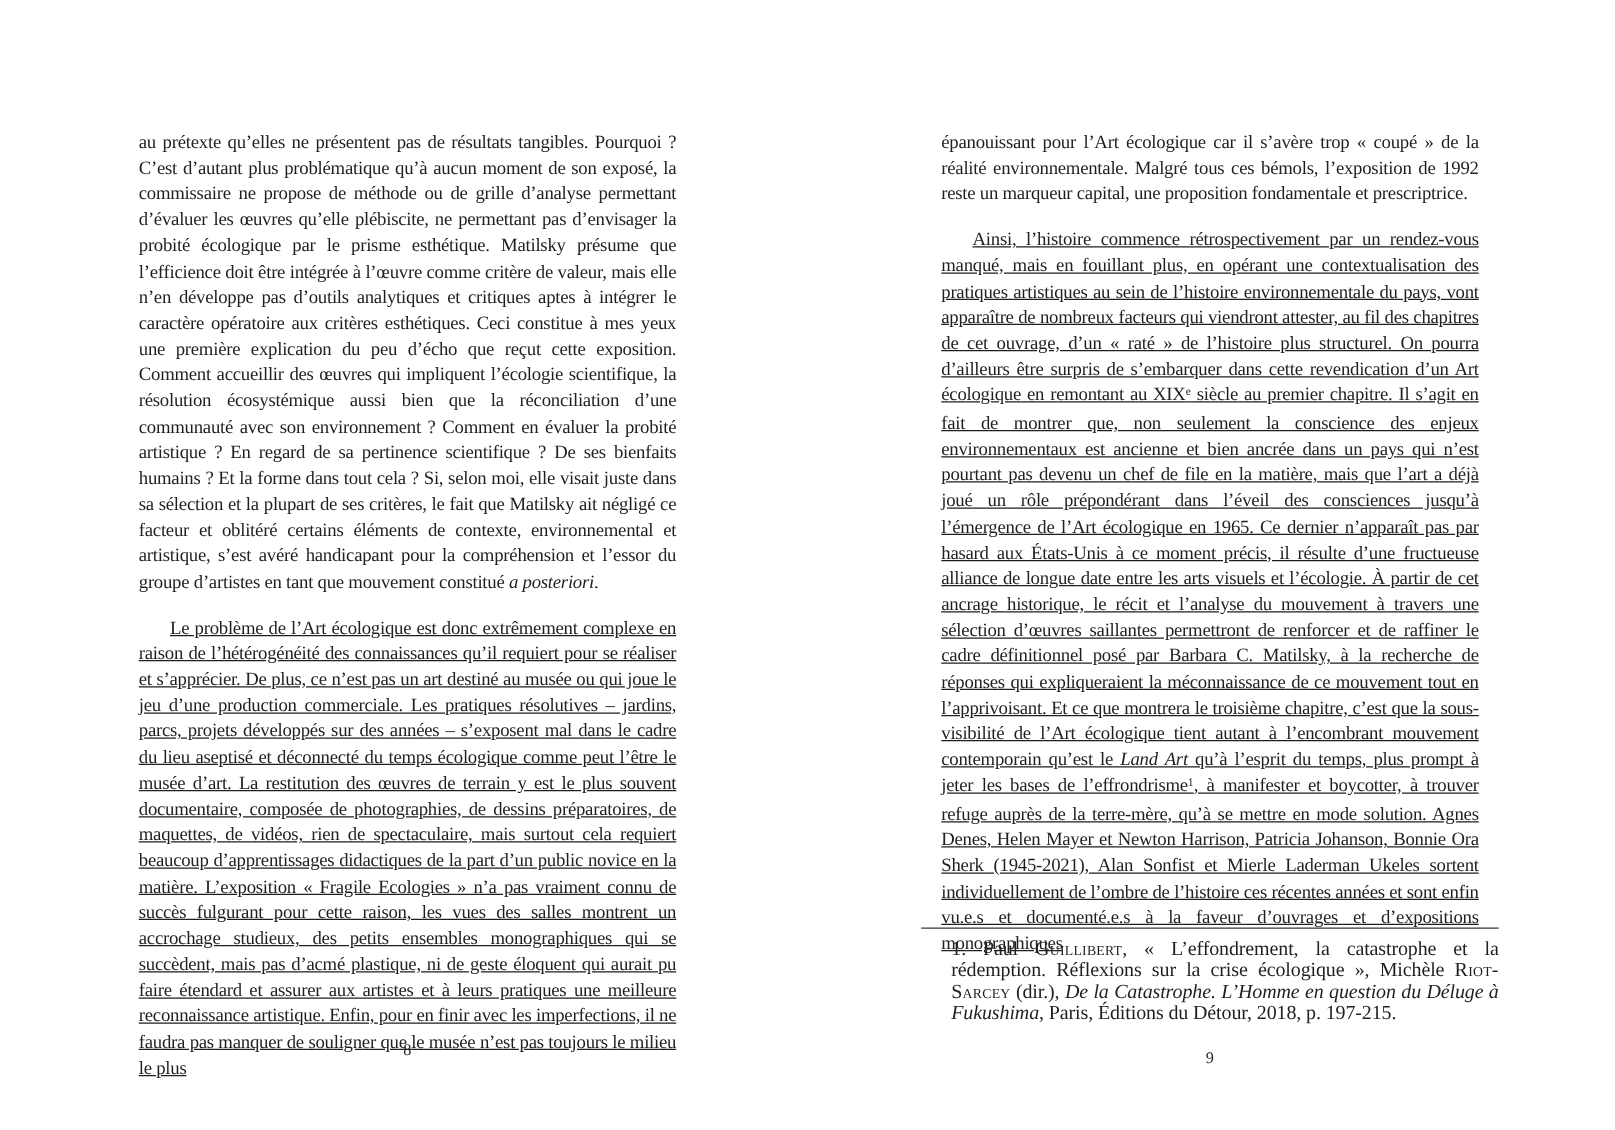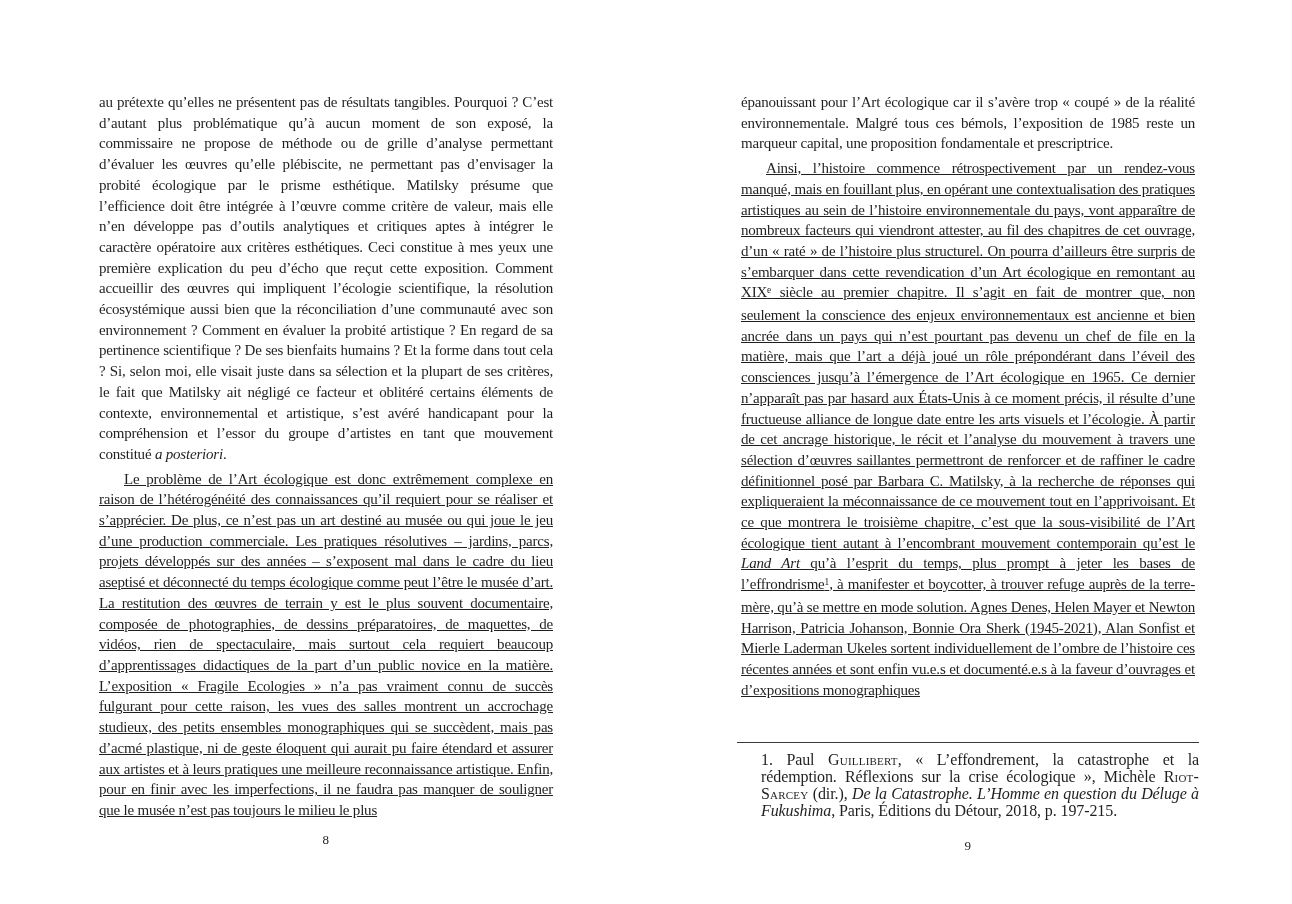--- a/index.html
+++ b/index.html
@@ -18,21 +18,21 @@
   .page {
     position: absolute;
     top: 88px;
     width: 462px;
     height: 790px;
   }
   .page-left  { left: 95px;  }
   .page-right { left: 737px; }
   .text-block { width: 100%; }
   .para {
-    margin: 4px;
+    margin: 16px;
     font-size: 15px;
     line-height: 20.7px;
     letter-spacing: -0.2px;
     text-align: justify;
     hyphens: auto;
     -webkit-hyphens: auto;
   }
   .para.indent { text-indent: 25px; text-decoration: underline; }
   .italic { font-style: italic; }
   .sc { font-variant: small-caps; letter-spacing: 0.2px; }
@@ -80,21 +80,21 @@
   <section class="page page-left">
     <div class="text-block">
         <p class="para"><span>au prétexte qu’elles ne présentent pas de résultats tangibles. Pourquoi ? C’est d’autant plus problématique qu’à aucun moment de son exposé, la commissaire ne propose de méthode ou de grille d’analyse permettant d’évaluer les œuvres qu’elle plébiscite, ne permettant pas d’envisager la probité écologique par le prisme esthétique. Matilsky présume que l’efficience doit être intégrée à l’œuvre comme critère de valeur, mais elle n’en développe pas d’outils analytiques et critiques aptes à intégrer le caractère opératoire aux critères esthétiques. Ceci constitue à mes yeux une première explication du peu d’écho que reçut cette exposition. Comment accueillir des œuvres qui impliquent l’écologie scientifique, la résolution écosystémique aussi bien que la réconciliation d’une communauté avec son environnement ? Comment en évaluer la probité artistique ? En regard de sa pertinence scientifique ? De ses bienfaits humains ? Et la forme dans tout cela ? Si, selon moi, elle visait juste dans sa sélection et la plupart de ses critères, le fait que Matilsky ait négligé ce facteur et oblitéré certains éléments de contexte, environnemental et artistique, s’est avéré handicapant pour la compréhension et l’essor du groupe d’artistes en tant que mouvement constitué </span><span class="italic">a posteriori</span><span>.</span></p>
         <p class="para indent"><span>Le problème de l’Art écologique est donc extrêmement complexe en raison de l’hétérogénéité des connaissances qu’il requiert pour se réaliser et s’apprécier. De plus, ce n’est pas un art destiné au musée ou qui joue le jeu d’une production commerciale. Les pratiques résolutives – jardins, parcs, projets développés sur des années – s’exposent mal dans le cadre du lieu aseptisé et déconnecté du temps écologique comme peut l’être le musée d’art. La restitution des œuvres de terrain y est le plus souvent documentaire, composée de photographies, de dessins préparatoires, de maquettes, de vidéos, rien de spectaculaire, mais surtout cela requiert beaucoup d’apprentissages didactiques de la part d’un public novice en la matière. L’exposition « Fragile Ecologies » n’a pas vraiment connu de succès fulgurant pour cette raison, les vues des salles montrent un accrochage studieux, des petits ensembles monographiques qui se succèdent, mais pas d’acmé plastique, ni de geste éloquent qui aurait pu faire étendard et assurer aux artistes et à leurs pratiques une meilleure reconnaissance artistique. Enfin, pour en finir avec les imperfections, il ne faudra pas manquer de souligner que le musée n’est pas toujours le milieu le plus</span></p>
       </div>
     <div class="page-number page-number-left">8</div>
   </section>
 
   <section class="page page-right">
     <div class="text-block">
-        <p class="para"><span>épanouissant pour l’Art écologique car il s’avère trop « coupé » de la réalité environnementale. Malgré tous ces bémols, l’exposition de 1985 reste un marqueur capital, une proposition fondamentale et prescriptrice.</span></p>
+        <p class="para"><span>épanouissant pour l’Art écologique car il s’avère trop « coupé » de la réalité environnementale. Malgré tous ces bémols, l’exposition de 1992 reste un marqueur capital, une proposition fondamentale et prescriptrice.</span></p>
         <p class="para indent"><span>Ainsi, l’histoire commence rétrospectivement par un rendez-vous manqué, mais en fouillant plus, en opérant une contextualisation des pratiques artistiques au sein de l’histoire environnementale du pays, vont apparaître de nombreux facteurs qui viendront attester, au fil des chapitres de cet ouvrage, d’un « raté » de l’histoire plus structurel. On pourra d’ailleurs être surpris de s’embarquer dans cette revendication d’un Art écologique en remontant au XIX</span><span class="sup">e</span><span> siècle au premier chapitre. Il s’agit en fait de montrer que, non seulement la conscience des enjeux environnementaux est ancienne et bien ancrée dans un pays qui n’est pourtant pas devenu un chef de file en la matière, mais que l’art a déjà joué un rôle prépondérant dans l’éveil des consciences jusqu’à l’émergence de l’Art écologique en 1965. Ce dernier n’apparaît pas par hasard aux États-Unis à ce moment précis, il résulte d’une fructueuse alliance de longue date entre les arts visuels et l’écologie. À partir de cet ancrage historique, le récit et l’analyse du mouvement à travers une sélection d’œuvres saillantes permettront de renforcer et de raffiner le cadre définitionnel posé par Barbara C. Matilsky, à la recherche de réponses qui expliqueraient la méconnaissance de ce mouvement tout en l’apprivoisant. Et ce que montrera le troisième chapitre, c’est que la sous-visibilité de l’Art écologique tient autant à l’encombrant mouvement contemporain qu’est le </span><span class="italic">Land Art</span><span> qu’à l’esprit du temps, plus prompt à jeter les bases de l’effrondrisme</span><span class="sup">1</span><span>, à manifester et boycotter, à trouver refuge auprès de la terre-mère, qu’à se mettre en mode solution. Agnes Denes, Helen Mayer et Newton Harrison, Patricia Johanson, Bonnie Ora Sherk (1945-2021), Alan Sonfist et Mierle Laderman Ukeles sortent individuellement de l’ombre de l’histoire ces récentes années et sont enfin vu.e.s et documenté.e.s à la faveur d’ouvrages et d’expositions monographiques</span></p>
       </div>
     <div class="footnote">
       <div class="footnote-rule"></div>
       <p class="footnote-text"><span>1. Paul </span><span class="sc">Guillibert</span><span>, « L’effondrement, la catastrophe et la rédemption. Réflexions sur la crise écologique », Michèle </span><span class="sc">Riot-Sarcey</span><span> (dir.), </span><span class="italic">De la Catastrophe. L’Homme en question du Déluge à Fukushima</span><span>, Paris, Éditions du Détour, 2018, p. 197-215.</span></p>
     </div>
     <div class="page-number page-number-right">9</div>
   </section>
 
 </div>

